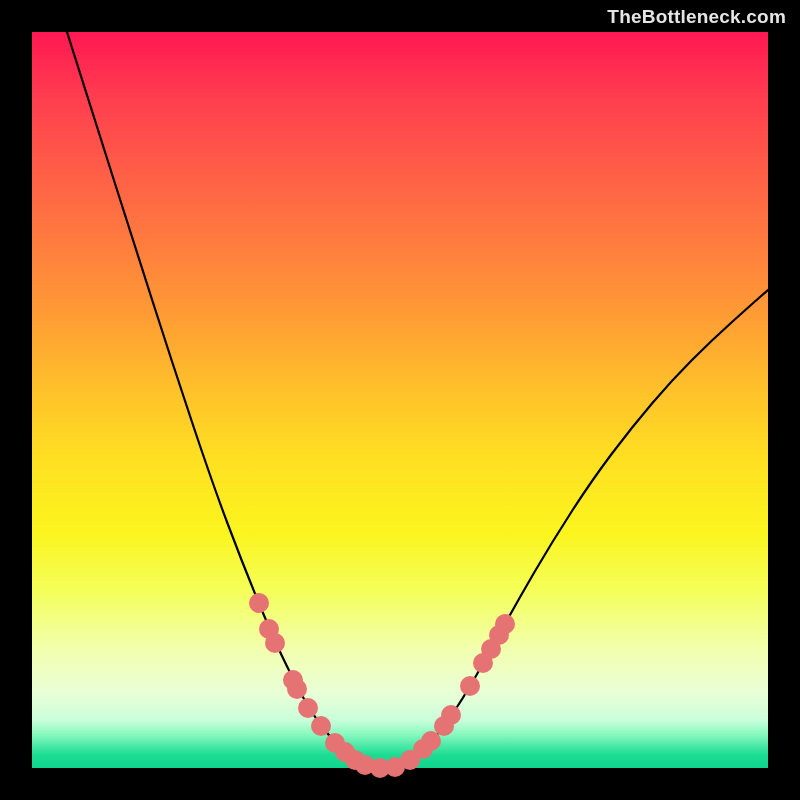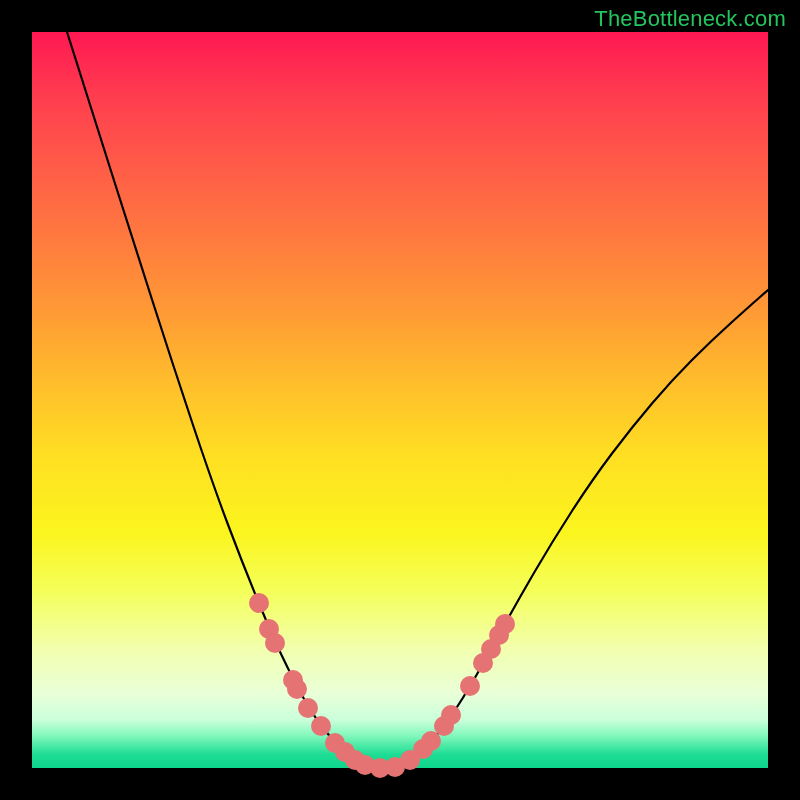--- a/index.html
+++ b/index.html
@@ -8,23 +8,23 @@
     height: 800px;
     background: #000;
     position: relative;
     font-family: Arial, sans-serif;
     overflow: hidden;
   }
   .watermark {
     position: absolute;
     top: 6px;
     right: 14px;
-    font-size: 22px;
-    font-weight: normal;
-    color: #22c55e;
+    font-size: 19px;
+    font-weight: bold;
+    color: #e5e5e5;
     z-index: 10;
     letter-spacing: 0.2px;
   }
   .plot-area {
     position: absolute;
     left: 32px;
     top: 32px;
     width: 736px;
     height: 736px;
     background: linear-gradient(to bottom,

